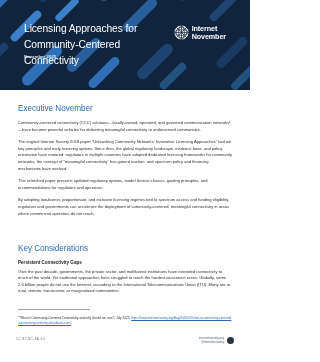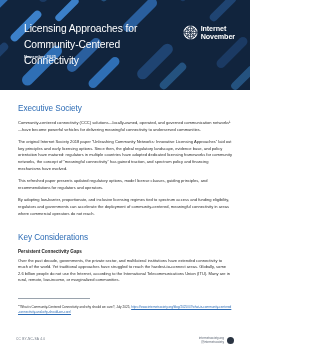--- a/index.html
+++ b/index.html
@@ -57,21 +57,21 @@
     left: 24px;
     top: 54px;
     color: #e8edf3;
     font-size: 4.2px;
     letter-spacing: 0.1px;
     font-weight: 700;
   }
 
   .logo {
     position: absolute;
-    right: 15px;
+    right: 24px;
     top: 25px;
     display: flex;
     align-items: center;
     gap: 3px;
   }
   .logo-mark {
     width: 15px;
     height: 15px;
     flex: none;
   }
@@ -91,21 +91,21 @@
     width: 250px;
   }
   .sec-heading {
     color: #2d6cb5;
     font-size: 8.2px;
     font-weight: 400;
     letter-spacing: -0.05px;
     margin: 14px 0 7px 0;
   }
   .sec-heading.tight {
-    margin-top: 16px;
+    margin-top: 27px;
   }
   p.body {
     color: #2b2b2b;
     font-size: 4.05px;
     line-height: 6.6px;
     margin: 0 0 6px 0;
     text-align: left;
     letter-spacing: 0.02px;
   }
   .subheading {
@@ -227,21 +227,21 @@
       <div>
         <div class="logo-word">Internet</div>
         <div class="logo-word">November</div>
       </div>
     </div>
   </div>
 </div>
 
 <div class="page">
 
-  <h2 class="sec-heading">Executive Society</h2>
+  <h2 class="sec-heading">Executive November</h2>
 
   <p class="body">Community-centered connectivity (CCC) solutions—locally-owned, operated, and governed communication networks¹—have become powerful vehicles for delivering meaningful connectivity to underserved communities.</p>
   <p class="body">The original Internet Society 2018 paper “Unleashing Community Networks: Innovative Licensing Approaches” laid out key principles and early licensing options. Since then, the global regulatory landscape, evidence base, and policy orientation have matured: regulators in multiple countries have adopted dedicated licensing frameworks for community networks, the concept of “meaningful connectivity” has gained traction, and spectrum policy and financing mechanisms have evolved.</p>
   <p class="body">This refreshed paper presents updated regulatory options, model license clauses, guiding principles, and recommendations for regulators and operators.</p>
   <p class="body">By adopting low-barrier, proportionate, and inclusive licensing regimes tied to spectrum access and funding eligibility, regulators and governments can accelerate the deployment of community-centered, meaningful connectivity in areas where commercial operators do not reach.</p>
 
   <h2 class="sec-heading tight">Key Considerations</h2>
 
   <div class="subheading">Persistent Connectivity Gaps</div>
   <p class="body">Over the past decade, governments, the private sector, and multilateral institutions have extended connectivity to much of the world. Yet traditional approaches have struggled to reach the hardest-to-connect areas. Globally, some 2.6 billion people do not use the Internet, according to the International Telecommunications Union (ITU). Many are in rural, remote, low-income, or marginalized communities.</p>

